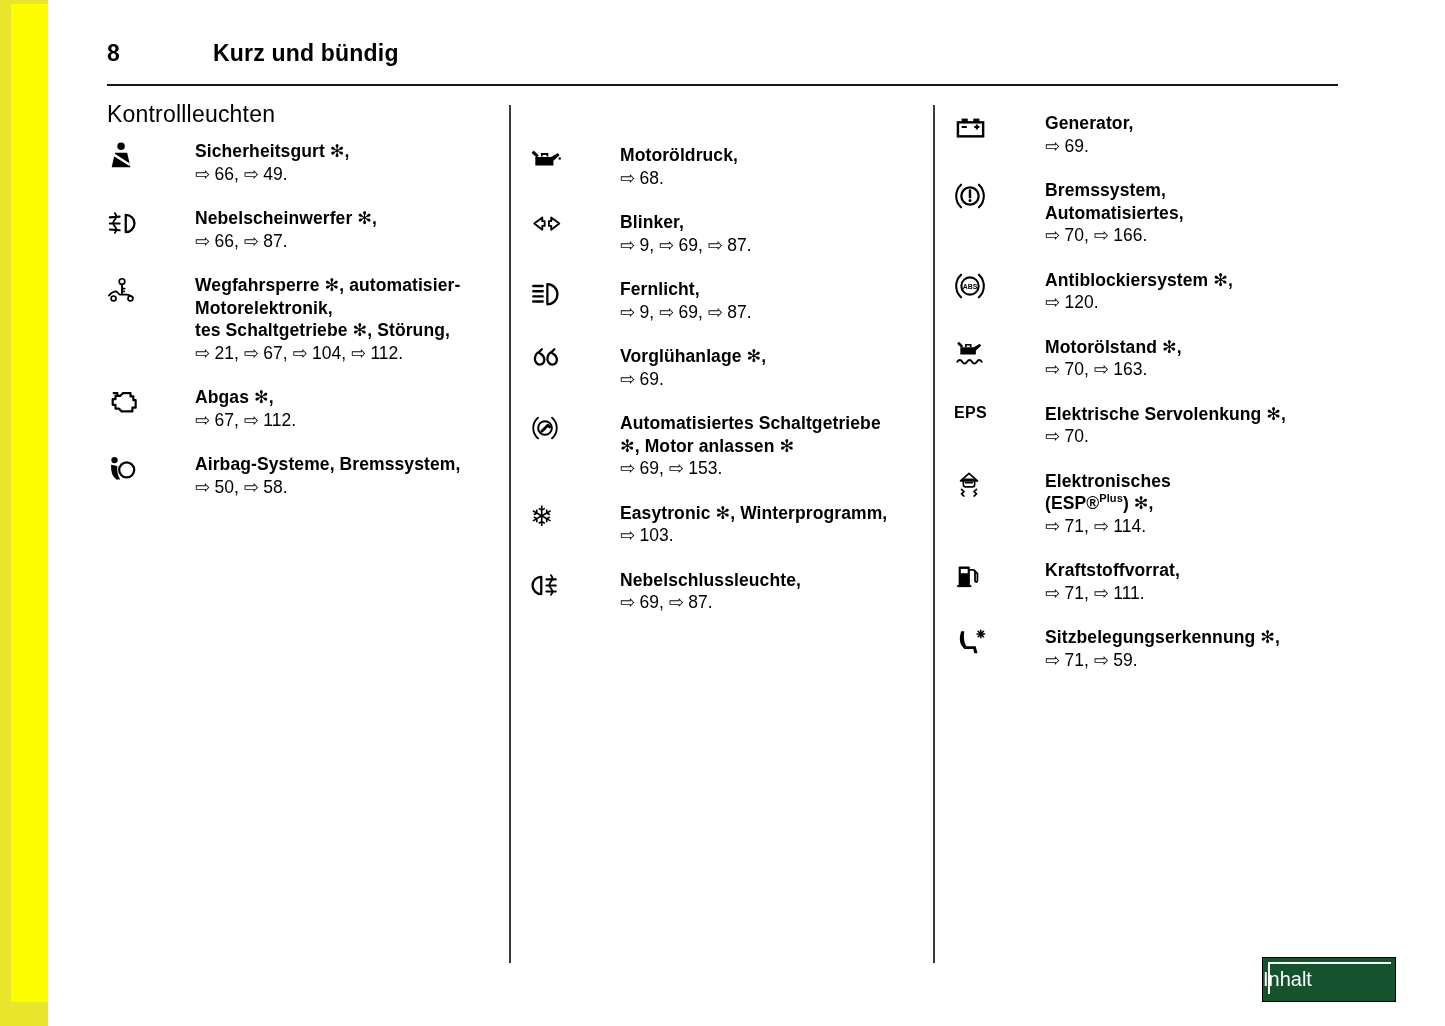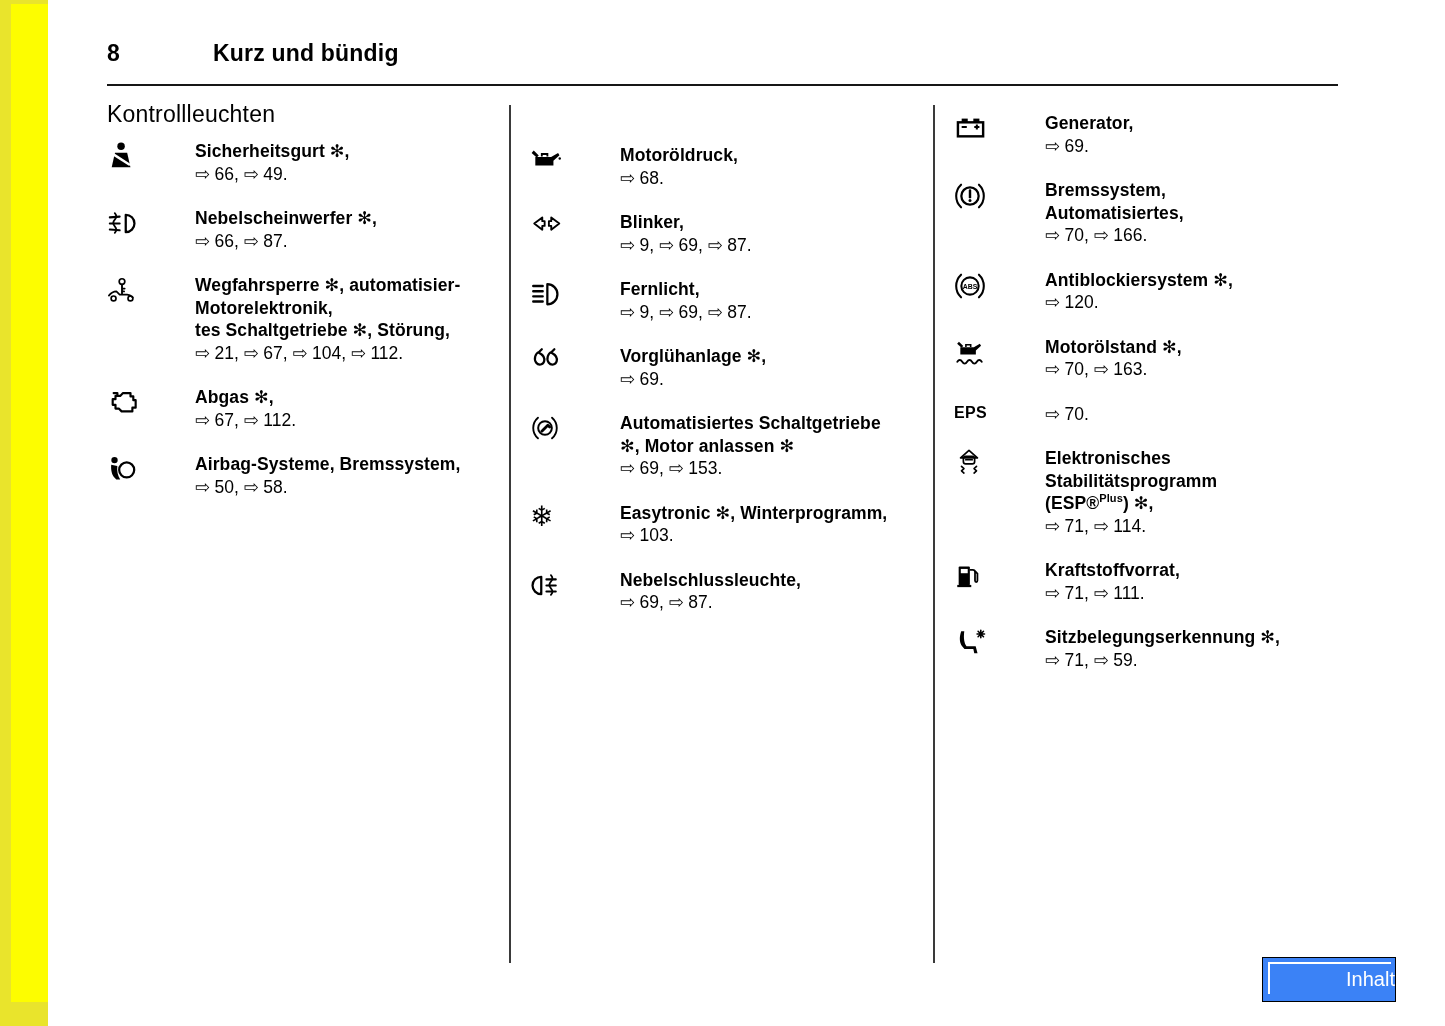--- a/index.html
+++ b/index.html
@@ -30,22 +30,22 @@
   #col3 .icell{width:91px;}
   .tcell{flex:1;}
   .nm{font-weight:bold;font-size:17.5px;line-height:22.5px;white-space:nowrap;letter-spacing:.1px;}
   .rf{font-weight:normal;font-size:17.5px;line-height:22.5px;white-space:nowrap;}
   sup.plus{font-size:11px;font-weight:bold;line-height:0;}
   .eps{font-size:16px;font-weight:bold;letter-spacing:.3px;}
   .glyph{font-size:28px;line-height:28px;font-weight:bold;}
 
   .inhalt{
     position:absolute;left:1262px;top:957px;width:134px;height:45px;
-    background:#3b82f6;border:1px solid #000;color:#fff;font-size:20px;
-    display:flex;align-items:center;justify-content:flex-end;cursor:pointer;box-sizing:border-box;
+    background:#14532d;border:1px solid #000;color:#fff;font-size:20px;
+    display:flex;align-items:center;justify-content:flex-start;cursor:pointer;box-sizing:border-box;
   }
   .inhalt::before{
     content:"";position:absolute;left:5px;top:4px;right:4px;bottom:7px;
     border-top:2px solid #fff;border-left:2px solid #fff;pointer-events:none;
   }
   svg{display:block;}
 </style>
 </head>
 <body>
 
@@ -314,38 +314,38 @@
       <div class="nm">Motorölstand ✻,</div>
       <div class="rf">⇨ 70, ⇨ 163.</div>
     </div>
   </div>
 
   <div class="item">
     <div class="icell">
       <span class="eps">EPS</span>
     </div>
     <div class="tcell">
+      <div class="nm">Elektrische Servolenkung ✻,</div>
       <div class="rf">⇨ 70.</div>
     </div>
   </div>
 
   <div class="item">
     <div class="icell">
       <svg width="30" height="30" viewBox="0 0 32 32">
         <g stroke="#000" fill="none" stroke-width="1.8" stroke-linecap="round" stroke-linejoin="round">
           <path d="M16 2.5 L25 10.5 H7 Z"></path>
           <rect x="10" y="9" width="12" height="8" rx="2.5"></rect>
           <path d="M12.5 12.5 h7"></path>
           <path d="M8 19.5 l2.6 2.4 -2.6 2.4 2.6 2.4 M24 19.5 l-2.6 2.4 2.6 2.4 -2.6 2.4"></path>
         </g>
       </svg>
     </div>
     <div class="tcell">
       <div class="nm">Elektronisches</div>
-      <div class="nm">Stabilitätsprogramm</div>
       <div class="nm"><span>(ESP®</span><sup class="plus"><span>Plus</span></sup><span>) ✻,</span></div>
       <div class="rf">⇨ 71, ⇨ 114.</div>
     </div>
   </div>
 
   <div class="item">
     <div class="icell">
       <svg width="28" height="30" viewBox="0 0 30 32">
         <rect x="5" y="7" width="12" height="20" rx="1" fill="#000"></rect>
         <rect x="7.3" y="9.5" width="7.4" height="4.6" fill="#fff"></rect>

